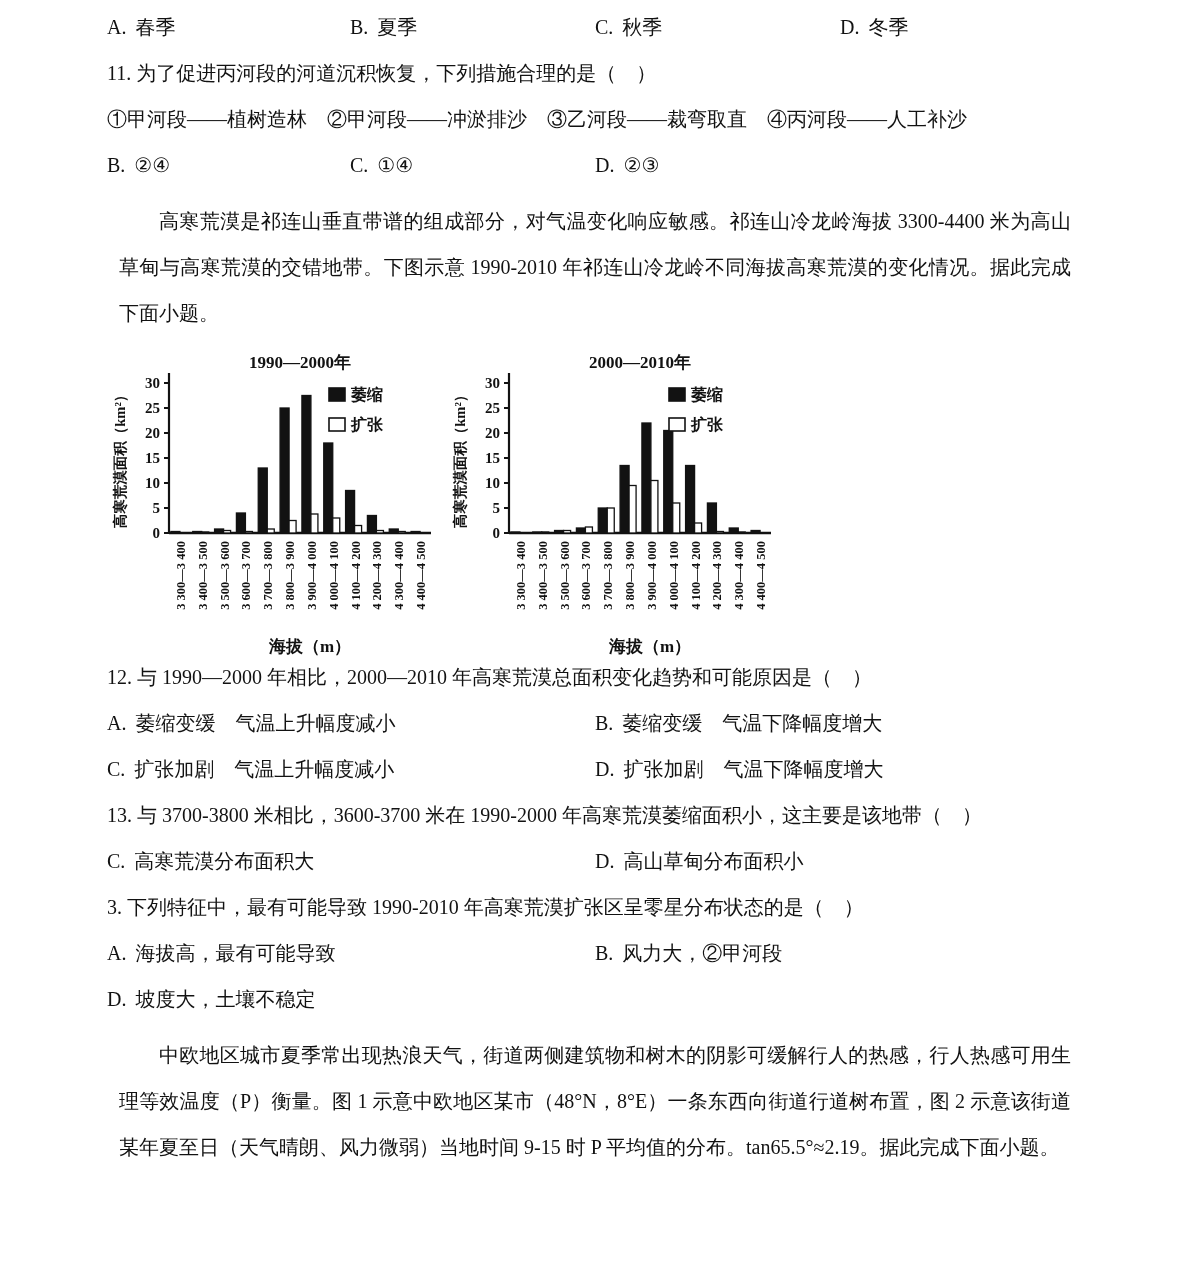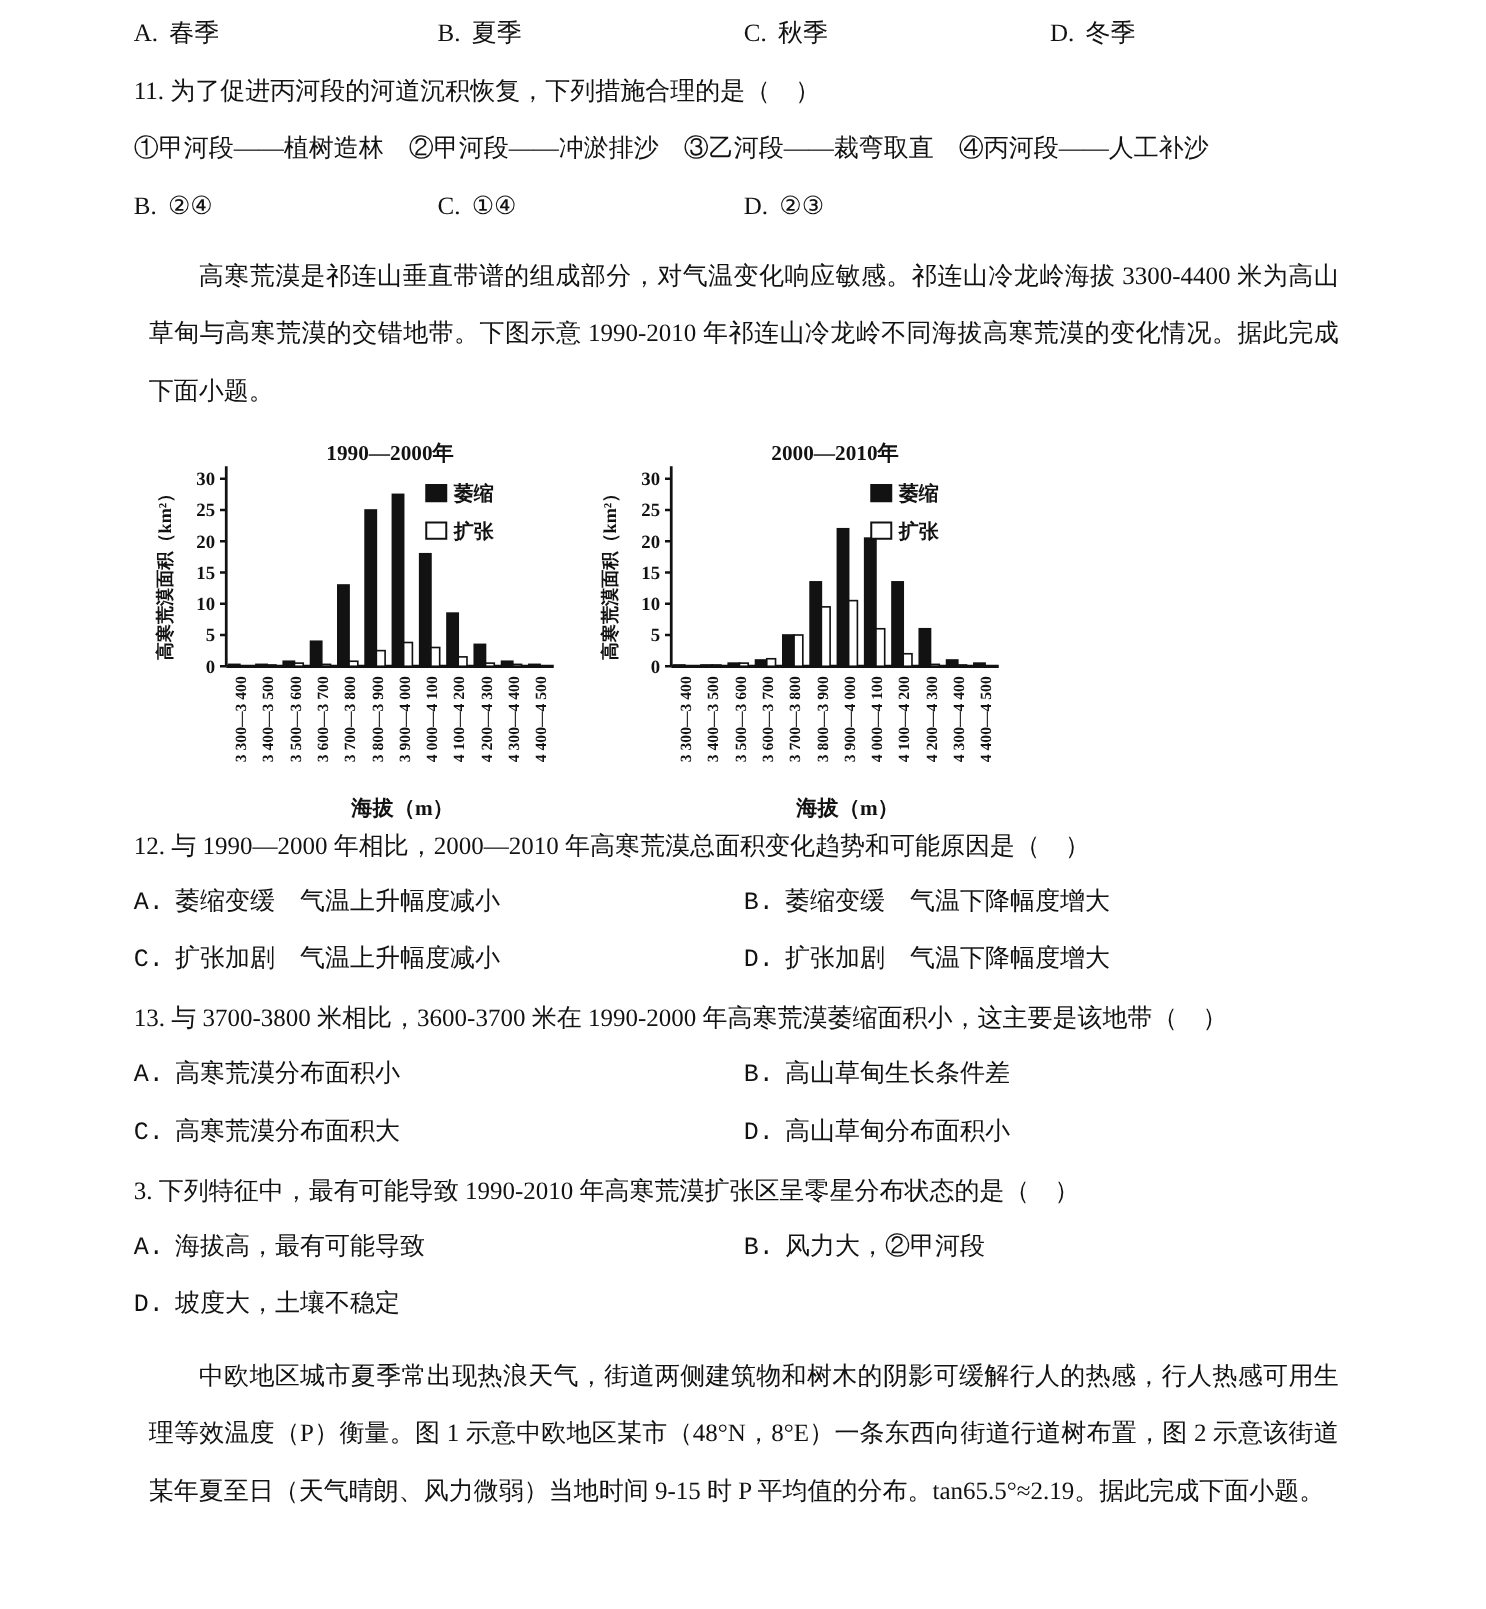--- a/index.html
+++ b/index.html
@@ -3,24 +3,24 @@
 <meta charset="utf-8">
 <style>
   html,body{margin:0;padding:0;}
   body{
     width:1189px;height:1287px;overflow:hidden;background:#ffffff;color:#121212;
     font-family:"Liberation Serif","DejaVu Serif",serif;font-size:20px;
   }
   .page{padding:14px 106px 0 107px;}
   .line{line-height:26px;margin-bottom:20px;white-space:nowrap;}
   .row4{display:grid;grid-template-columns:243px 245px 245px auto;}
-  .row2{display:grid;grid-template-columns:488px auto;font-family:Liberation Mono, monospace;}
+  .row2{display:grid;grid-template-columns:488px auto;}
   .opt .k{margin-right:9px;}
   .passage{margin:12px;text-indent:2em;text-align:justify;line-height:46px;}
-  .charts{display:flex;gap:26px;margin:4px 0 6px 16px;}
+  .charts{display:flex;gap:10px;margin:4px 0 6px 4px;}
   .chart{width:330px;height:310px;}
   svg text{font-family:"Liberation Serif","DejaVu Serif",serif;font-weight:700;fill:#121212;}
 </style>
 </head>
 <body>
 
 <div class="page">
 
   <div class="line row4">
     <span class="opt"><span class="k">A.</span><span>春季</span></span>
@@ -165,24 +165,20 @@
     <span class="opt"><span class="k">A.</span><span>萎缩变缓　气温上升幅度减小</span></span>
     <span class="opt"><span class="k">B.</span><span>萎缩变缓　气温下降幅度增大</span></span>
   </div>
   <div class="line row2">
     <span class="opt"><span class="k">C.</span><span>扩张加剧　气温上升幅度减小</span></span>
     <span class="opt"><span class="k">D.</span><span>扩张加剧　气温下降幅度增大</span></span>
   </div>
 
   <div class="line">13. 与 3700-3800 米相比，3600-3700 米在 1990-2000 年高寒荒漠萎缩面积小，这主要是该地带（　）</div>
   <div class="line row2">
-    <span class="opt"><span class="k">A.</span><span>高寒荒漠分布面积小</span></span>
-    <span class="opt"><span class="k">B.</span><span>高山草甸生长条件差</span></span>
-  </div>
-  <div class="line row2">
     <span class="opt"><span class="k">C.</span><span>高寒荒漠分布面积大</span></span>
     <span class="opt"><span class="k">D.</span><span>高山草甸分布面积小</span></span>
   </div>
 
   <div class="line">3. 下列特征中，最有可能导致 1990-2010 年高寒荒漠扩张区呈零星分布状态的是（　）</div>
   <div class="line row2">
     <span class="opt"><span class="k">A.</span><span>海拔高，最有可能导致</span></span>
     <span class="opt"><span class="k">B.</span><span>风力大，②甲河段</span></span>
   </div>
   <div class="line row2">

